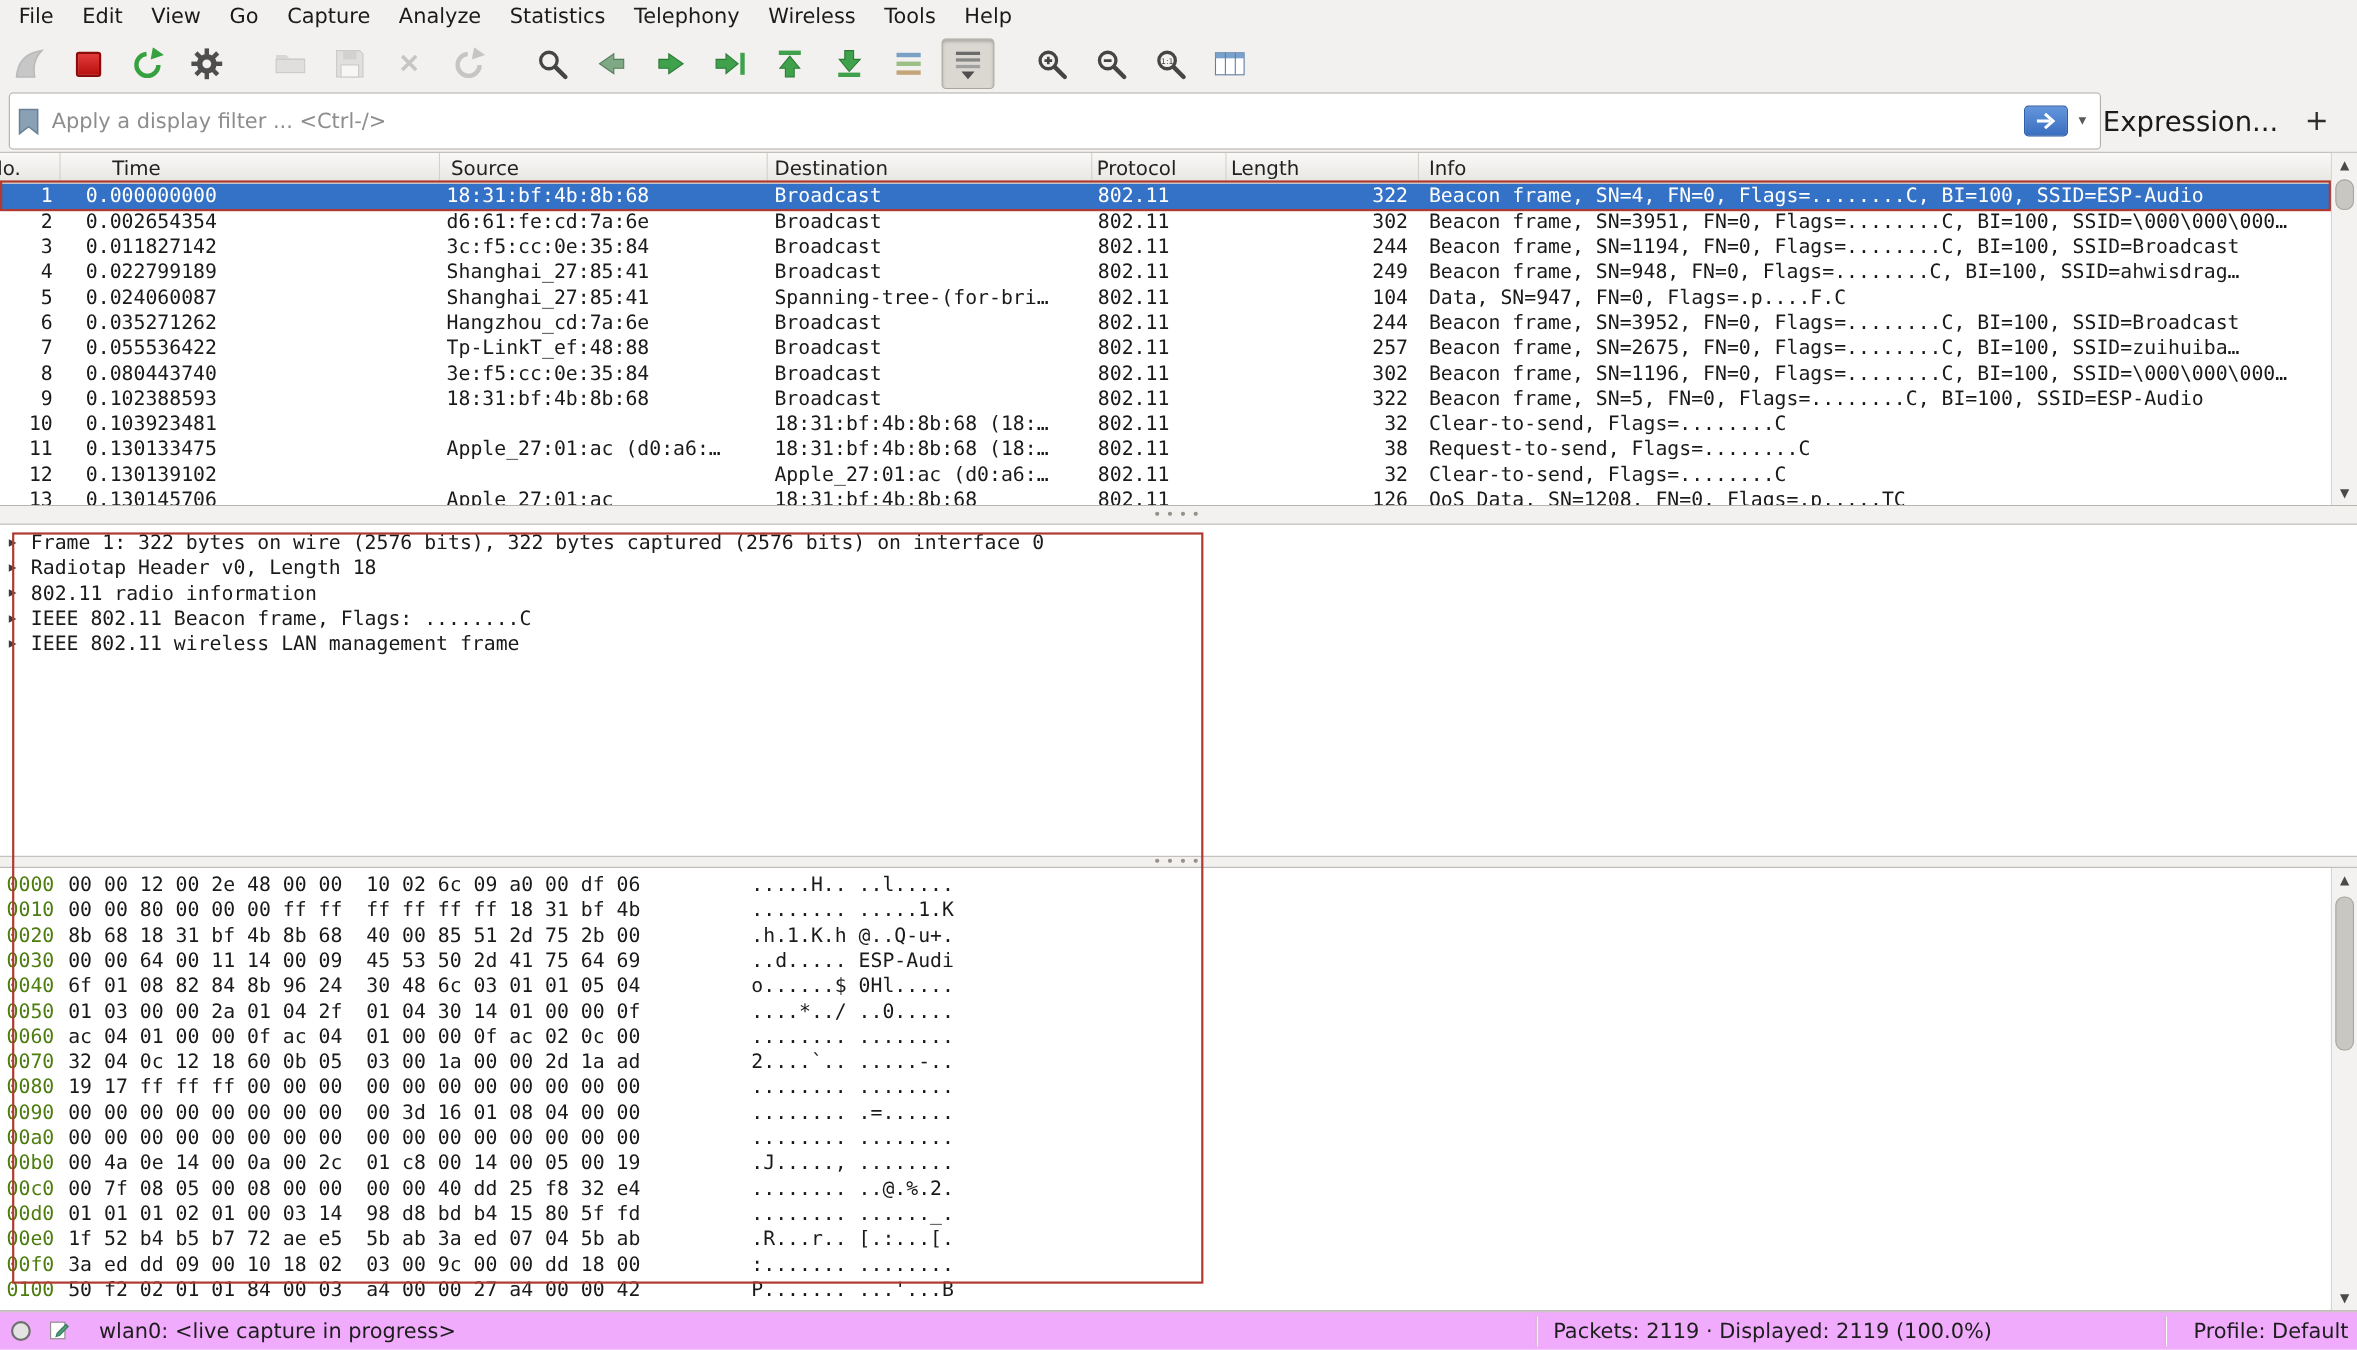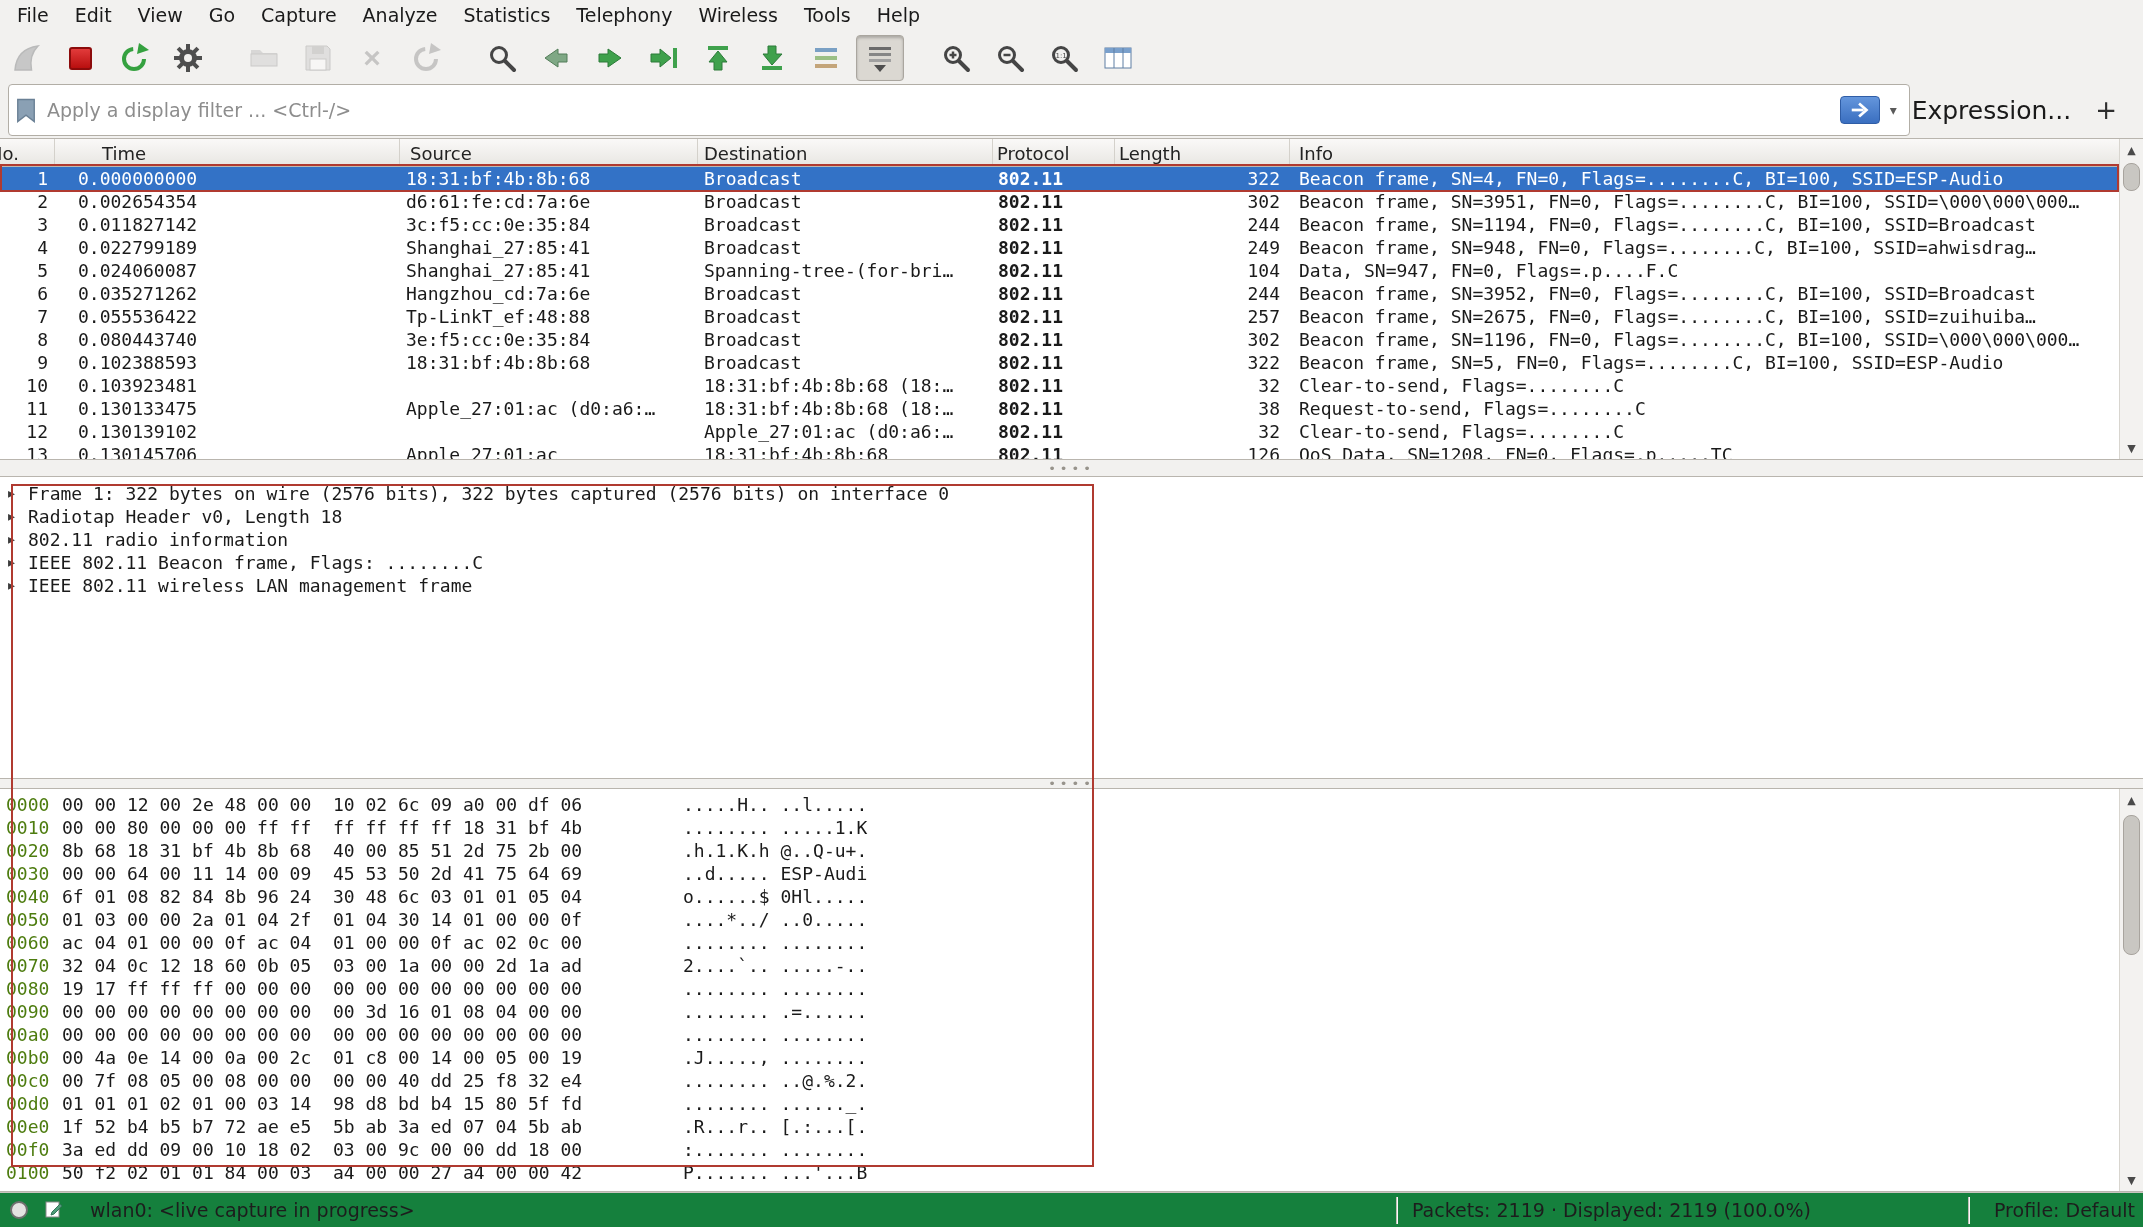--- a/index.html
+++ b/index.html
@@ -54,21 +54,21 @@
 
   .plist-body { position:absolute; top:28px; bottom:0; left:0; right:24px; overflow:hidden;
                 font-family:"DejaVu Sans Mono","Liberation Mono",monospace; font-size:18px; }
   .prow { display:flex; height:23px; line-height:23px; white-space:pre; background:#fff; }
   .prow.selected { background:#3372c6; color:#fff; }
   .pcell { overflow:hidden; white-space:pre; flex-shrink:0; }
   .c-no { width:55px; text-align:right; padding-right:7px; }
   .c-time { width:345px; padding-left:23px; }
   .c-source { width:298px; padding-left:6px; }
   .c-destination { width:295px; padding-left:6px; }
-  .c-protocol { width:122px; padding-left:5px;font-weight:bold; }
+  .c-protocol { width:122px; padding-left:5px; }
   .c-length { width:175px; text-align:right; padding-right:10px; }
   .c-info { flex:1; padding-left:9px; }
 
   
   .splitter { position:absolute; left:0; right:0; background:#f2f1ef; display:flex;
               align-items:center; justify-content:center; }
   .split1 { top:461px; height:15px; }
   .split2 { top:779px; height:9px; }
   .grip { color:#97938b; font-size:13px; letter-spacing:4px; line-height:6px; }
 
@@ -94,21 +94,21 @@
   .vscroll { position:absolute; top:0; bottom:0; right:0; width:24px; background:#f3f2f0;
              border-left:1px solid #d8d5cf; }
   .sarrow { height:22px; display:flex; align-items:center; justify-content:center;
             color:#4a4a4a; font-size:11px; font-family:"DejaVu Sans",sans-serif; }
   .sarrow.bottom { position:absolute; bottom:0; left:0; right:0; }
   .sthumb { position:absolute; left:3px; right:3px; background:#c9c7c2; border:1px solid #a8a49e; border-radius:8px; }
   .thumb-packets { top:24px; height:28px; }
   .thumb-hex { top:26px; height:140px; }
 
   
-  .statusbar { position:absolute; top:1192px; height:35px; left:0; right:0; background:#15803d;
+  .statusbar { position:absolute; top:1192px; height:35px; left:0; right:0; background:#f0abfc;
                border-top:1px solid #c9c5bf; font-size:19px; color:#1d1d1d; }
   .expert-dot { position:absolute; left:10px; top:8px; width:18px; height:18px; border-radius:50%;
                 border:2.5px solid #6f6f6f; background:#e3e3e1; }
   .comment-ic { position:absolute; left:44px; top:6px; }
   .sb-status { position:absolute; left:90px; top:6px; white-space:nowrap; }
   .sb-sep { position:absolute; top:4px; height:27px; border-left:1px solid #c2beb8; border-right:1px solid #fbfaf9; }
   .sep1 { left:1396px; } .sep2 { left:1968px; }
   .sb-packets { position:absolute; left:1412px; top:6px; white-space:nowrap; }
   .sb-profile { position:absolute; left:1994px; top:6px; white-space:nowrap; }
 

